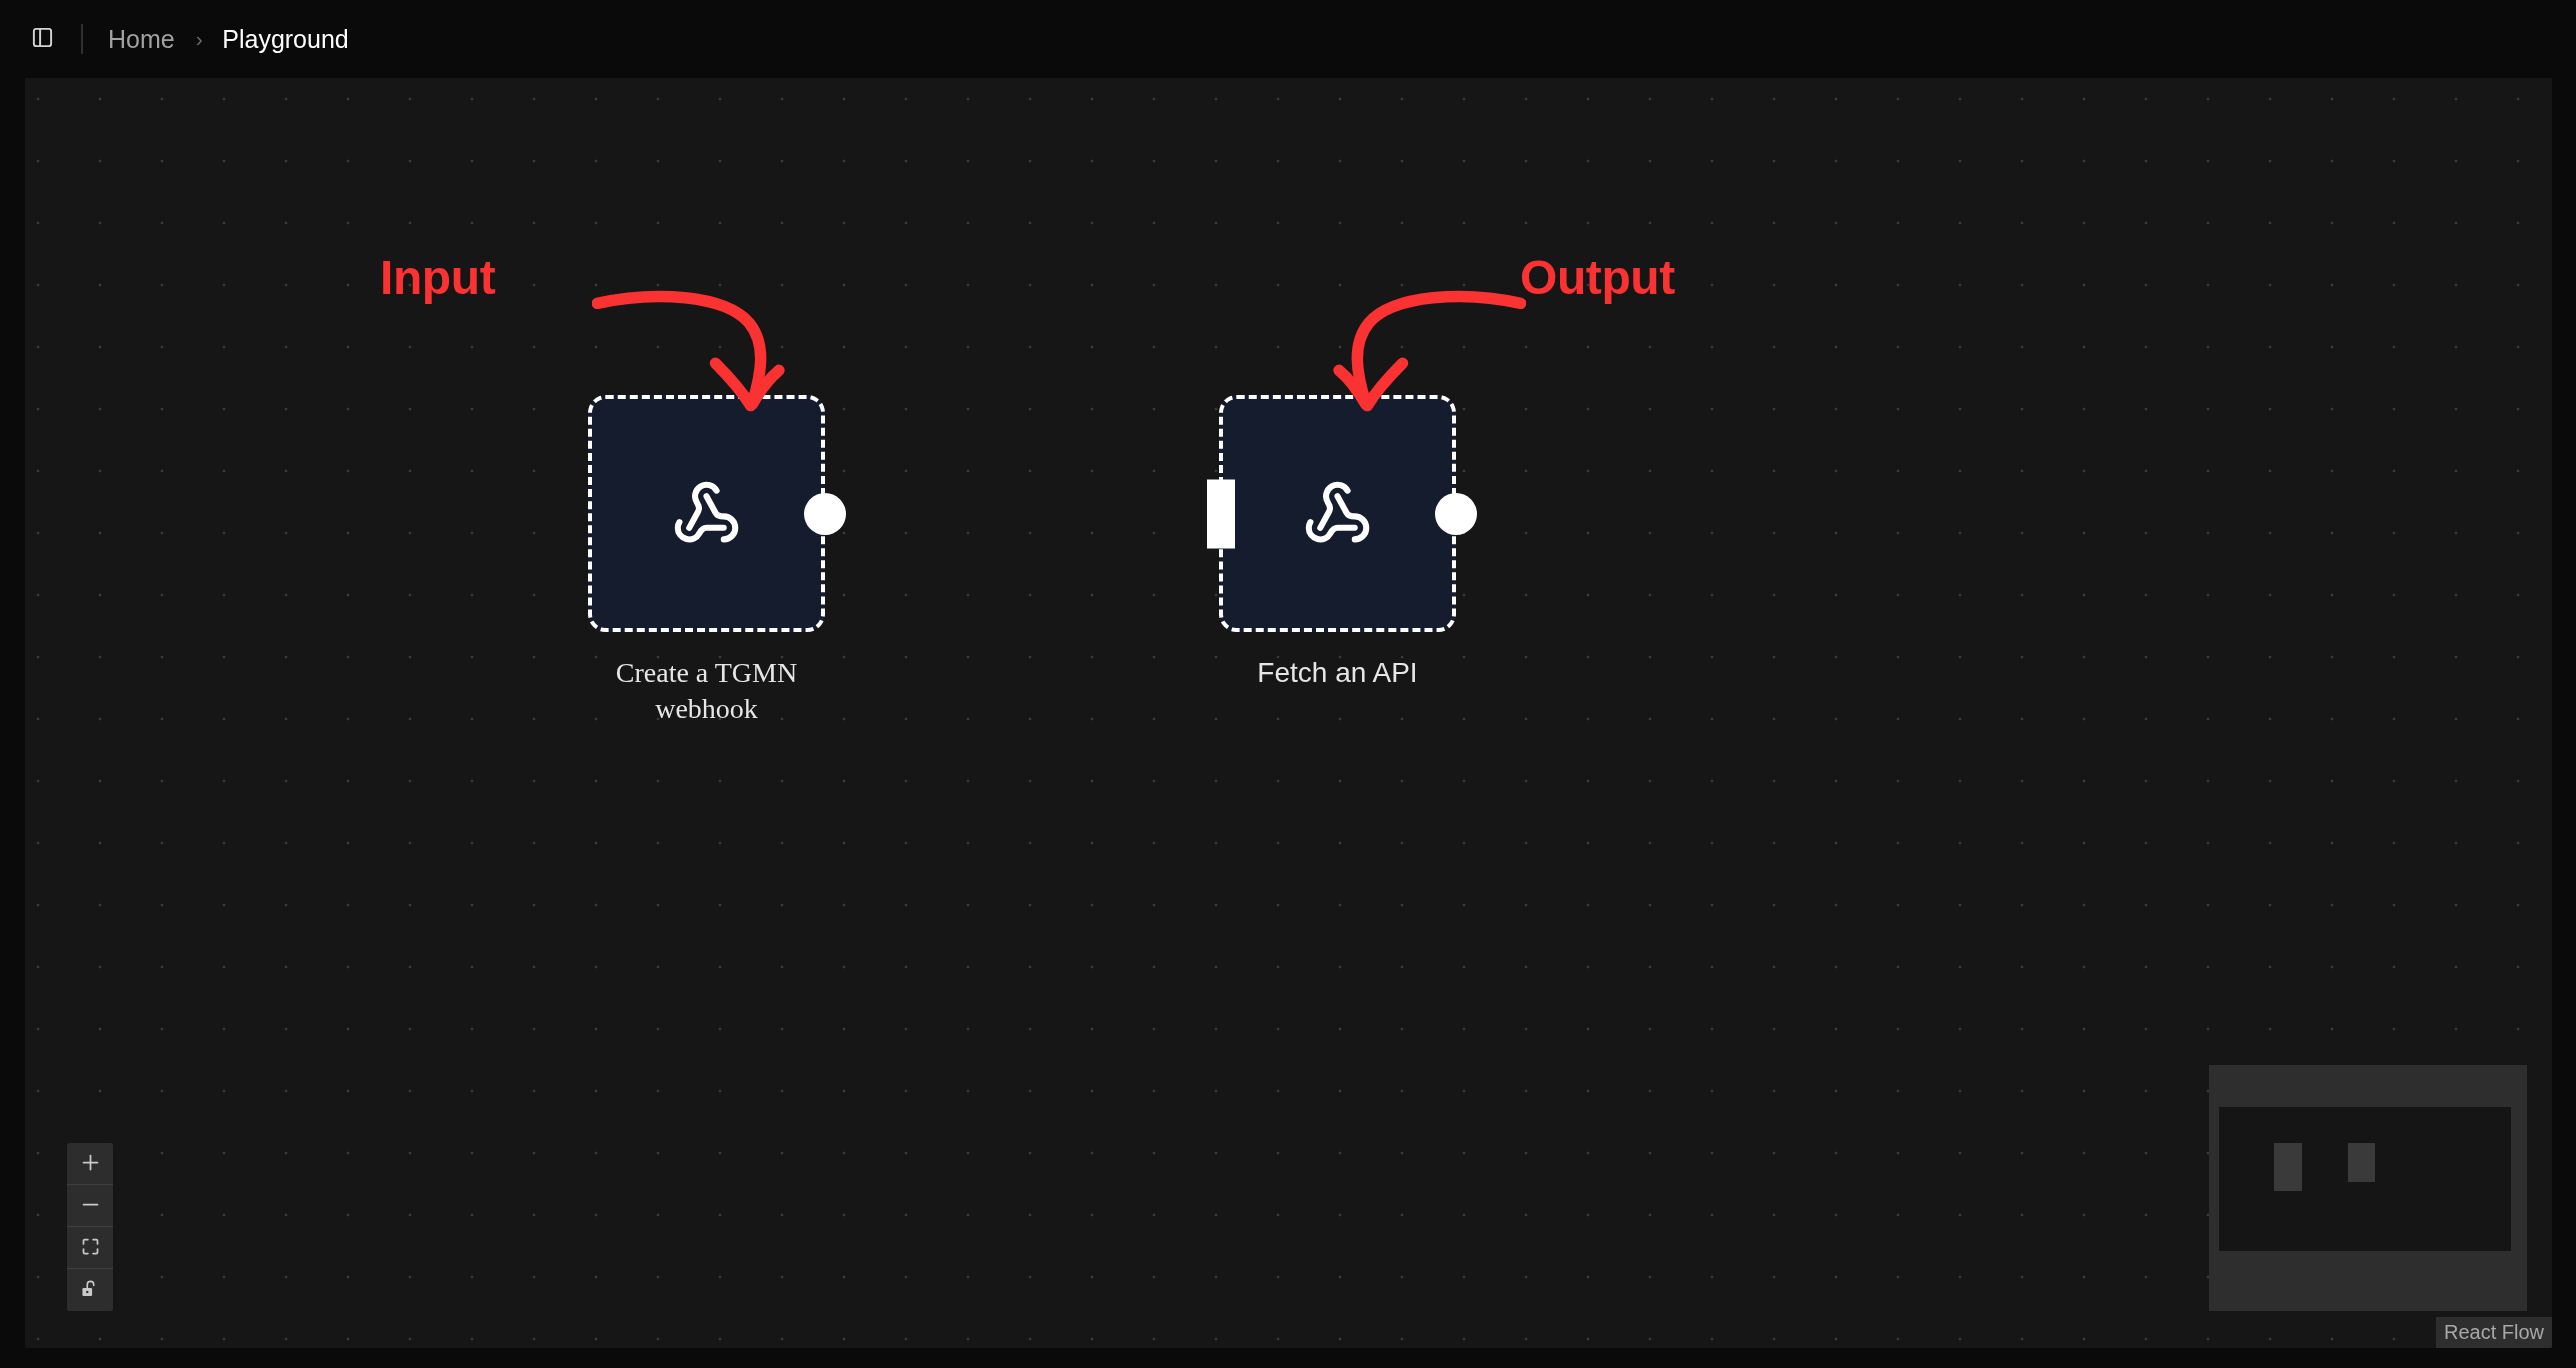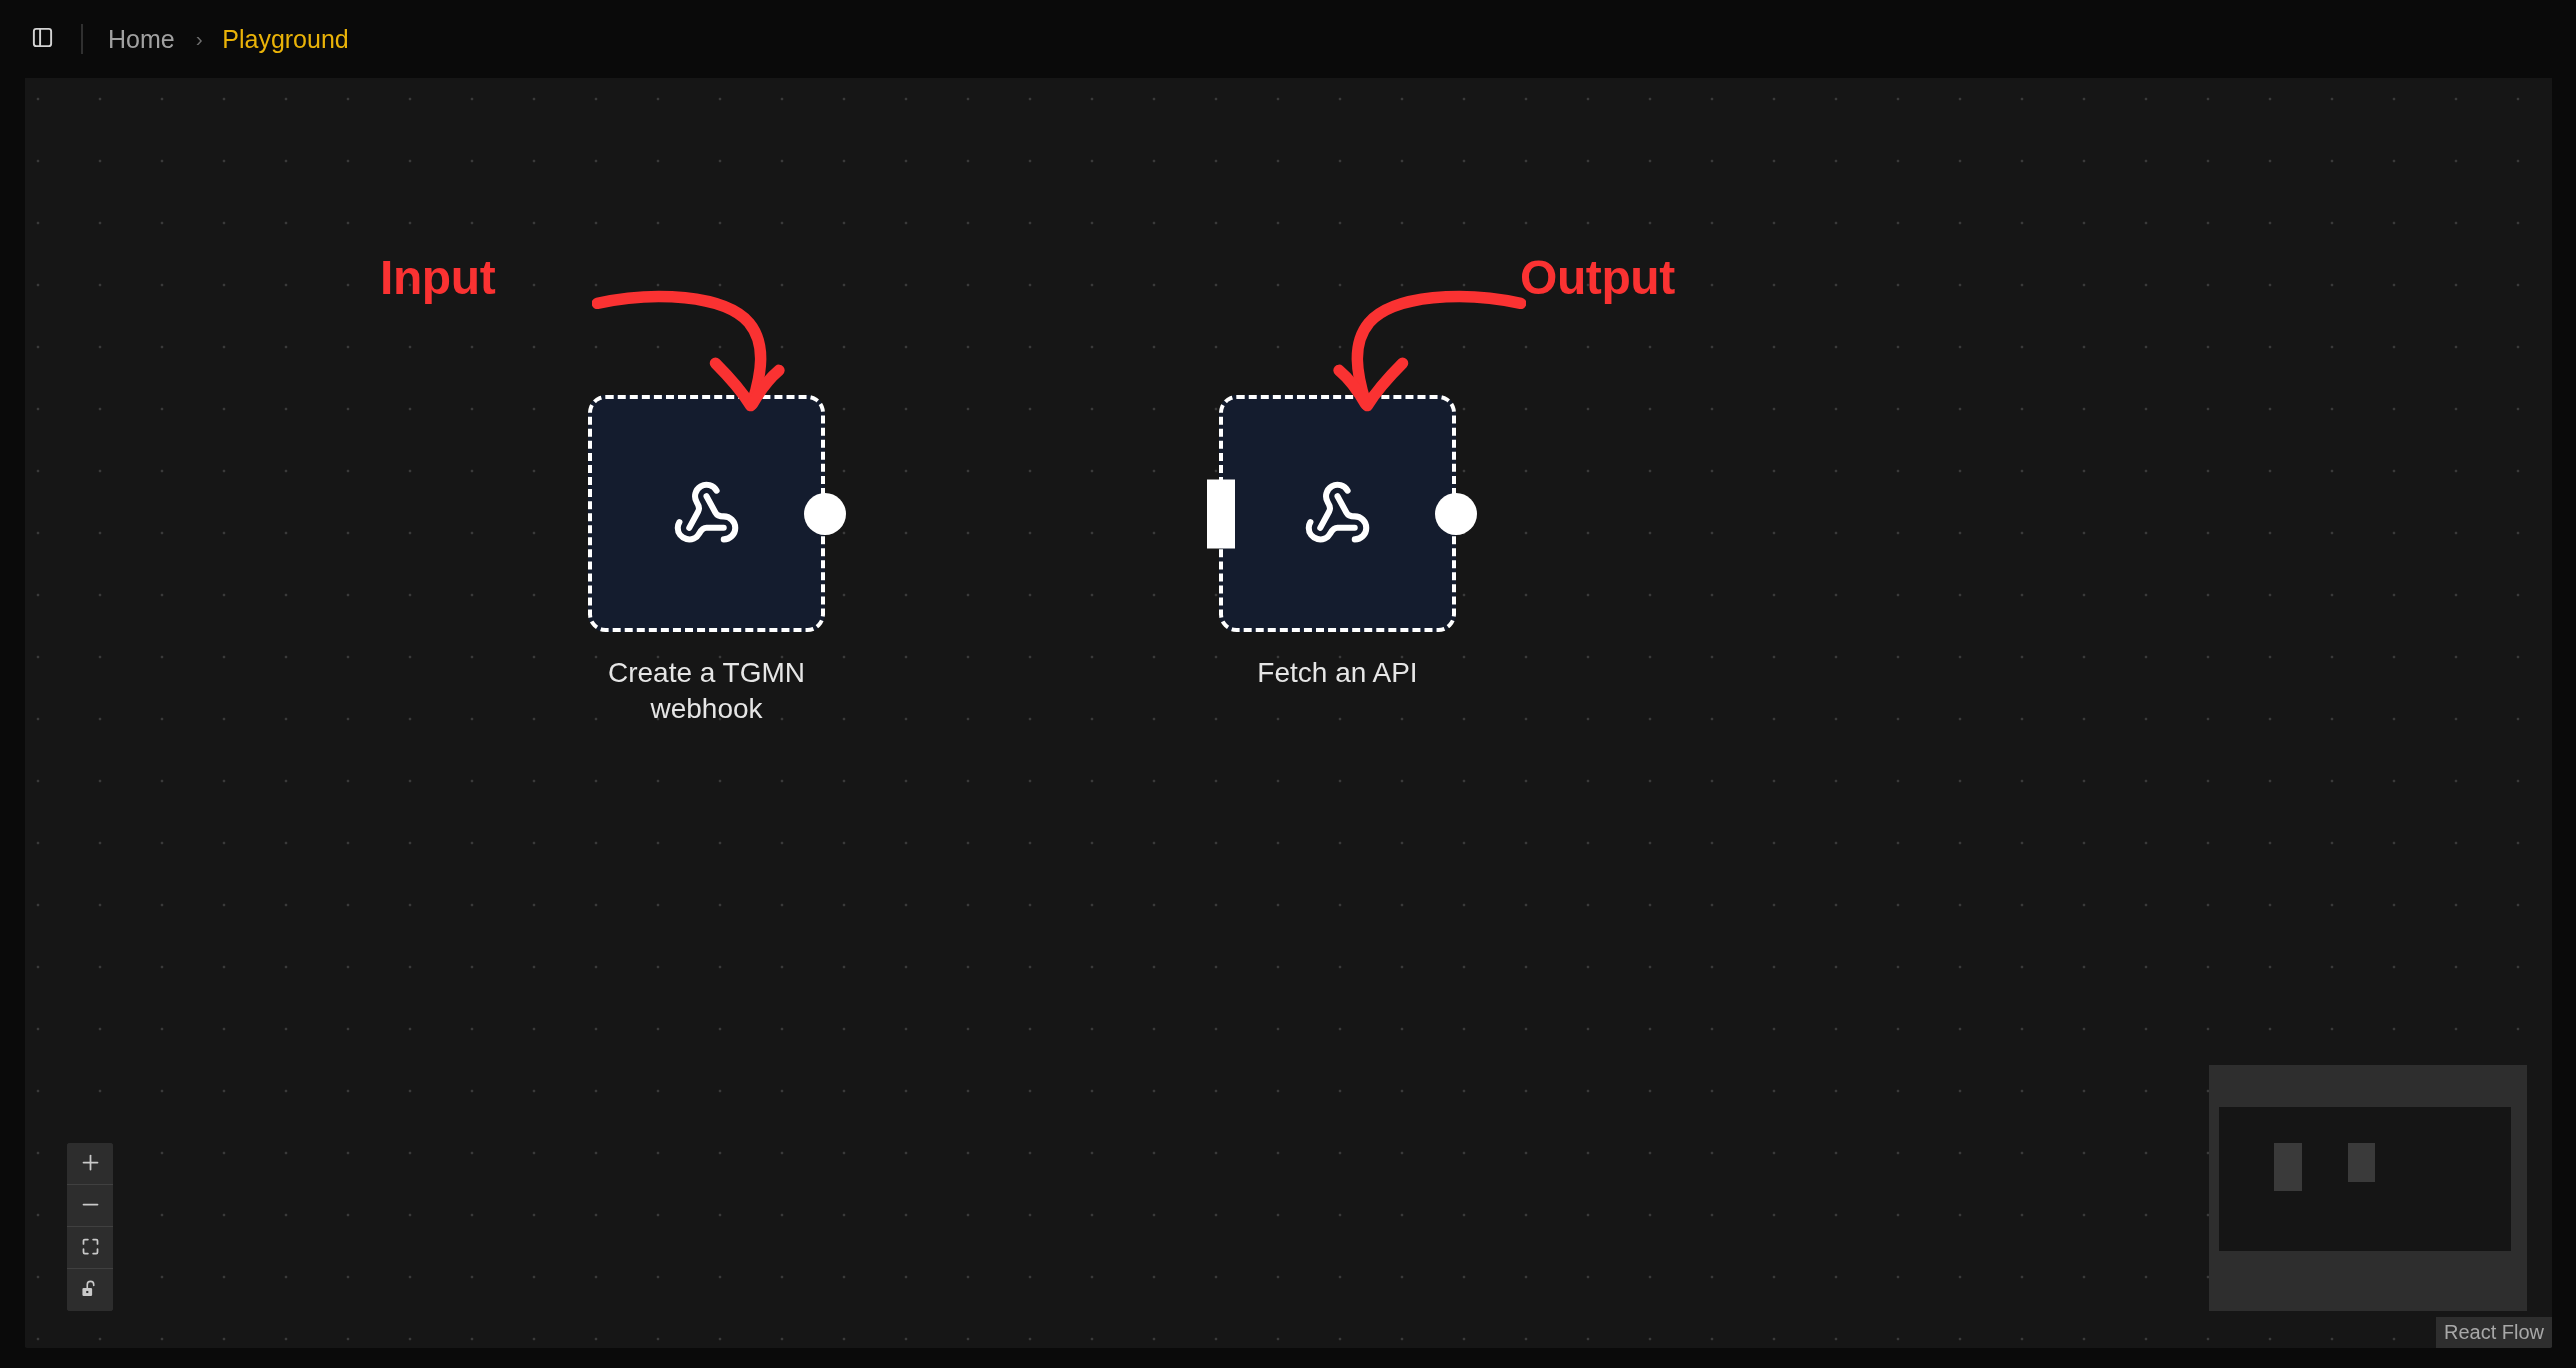--- a/index.html
+++ b/index.html
@@ -54,21 +54,21 @@
     cursor: pointer;
     padding: 3.5px 1.8px;
   }
   .crumb-sep {
     color: #6e6e6e;
     font-size: 21px;
     margin: 0 19.4px;
     user-select: none;
   }
   .crumb-current {
-    color: #eab308;
+    color: #ffffff;
   }
 
   
   .canvas-wrap {
     position: absolute;
     left: 25px;
     top: 49px;
     width: 2527px;
     height: 1299px;
     background: #161616;
@@ -292,21 +292,21 @@
   <div class="node" style="left:563px; top:346px;">
     <span class="wh-icon">
       <svg width="69" height="69" viewBox="0 0 24 24" fill="none" stroke="#ffffff" stroke-width="2.1" stroke-linecap="round" stroke-linejoin="round">
         <path d="M18 16.98h-5.99c-1.1 0-1.95.94-2.48 1.9A4 4 0 0 1 2 17c.01-.7.2-1.4.57-2"></path>
         <path d="m6 17 3.13-5.78c.53-.97.1-2.18-.5-3.1a4 4 0 1 1 6.89-4.06"></path>
         <path d="m12 6 3.13 5.73C15.66 12.7 16.9 13 18 13a4 4 0 0 1 0 8"></path>
       </svg>
     </span>
     <div class="handle-source"></div>
   </div>
-  <div class="node-label" style="left:563px; top:606px;">Create a TGMN webhook</div>
+  <div class="node-label" style="left:563px; top:606px;font-family:Liberation Serif, serif;">Create a TGMN webhook</div>
 
   <div class="node" style="left:1194px; top:346px;">
     <div class="handle-target"></div>
     <span class="wh-icon">
       <svg width="69" height="69" viewBox="0 0 24 24" fill="none" stroke="#ffffff" stroke-width="2.1" stroke-linecap="round" stroke-linejoin="round">
         <path d="M18 16.98h-5.99c-1.1 0-1.95.94-2.48 1.9A4 4 0 0 1 2 17c.01-.7.2-1.4.57-2"></path>
         <path d="m6 17 3.13-5.78c.53-.97.1-2.18-.5-3.1a4 4 0 1 1 6.89-4.06"></path>
         <path d="m12 6 3.13 5.73C15.66 12.7 16.9 13 18 13a4 4 0 0 1 0 8"></path>
       </svg>
     </span>

